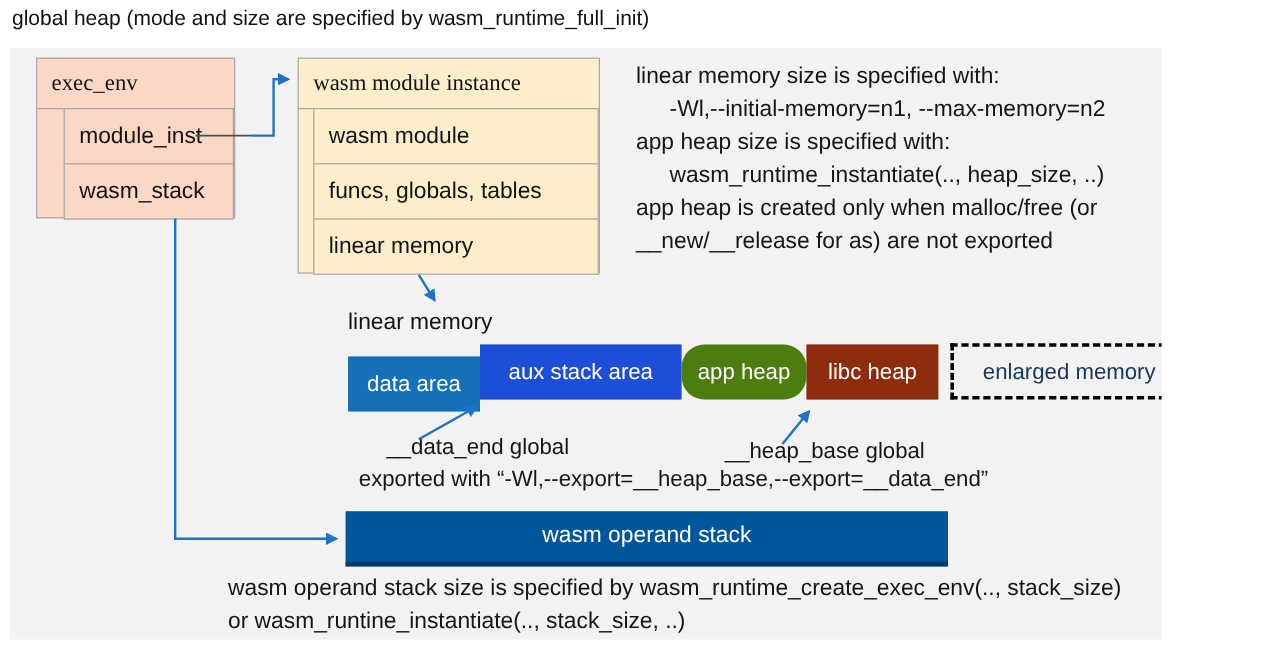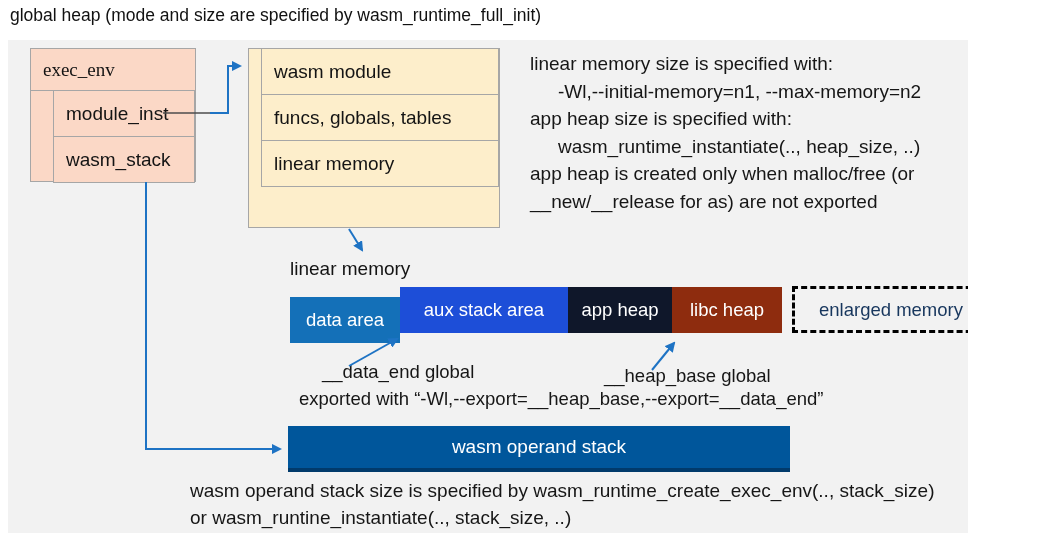--- a/index.html
+++ b/index.html
@@ -65,40 +65,41 @@
 
   <div class="abs struct execenv">
     <div class="hdr">exec_env</div>
     <div class="rows">
       <div class="row">module_inst</div>
       <div class="row">wasm_stack</div>
     </div>
   </div>
 
   <div class="abs struct modinst">
+    <div class="hdr">wasm module instance</div>
     <div class="rows">
       <div class="row">wasm module</div>
       <div class="row">funcs, globals, tables</div>
       <div class="row">linear memory</div>
     </div>
   </div>
 
   <div class="abs notes-top">
     <div>linear memory size is specified with:</div>
     <div class="indent">-Wl,--initial-memory=n1, --max-memory=n2</div>
     <div>app heap size is specified with:</div>
     <div class="indent">wasm_runtime_instantiate(.., heap_size, ..)</div>
     <div>app heap is created only when malloc/free (or</div>
     <div>__new/__release for as) are not exported</div>
   </div>
 
   <div class="abs lm-label">linear memory</div>
   <div class="abs seg seg-data" style="background-color: rgb(20, 112, 184);">data area</div>
   <div class="abs seg seg-aux" style="background-color: #1d4ed8;">aux stack area</div>
-  <div class="abs seg seg-app" style="background-color: #0f172a;">app heap</div>
+  <div class="abs seg seg-app" style="background-color: #4d7c0f; border-radius: 19px;">app heap</div>
   <div class="abs seg seg-libc" style="background-color: rgb(142, 44, 14);">libc heap</div>
   <div class="abs enlarged">enlarged memory</div>
 
   <div class="abs ann ann-dataend">__data_end global</div>
   <div class="abs ann ann-exported">exported with “-Wl,--export=__heap_base,--export=__data_end”</div>
   <div class="abs ann ann-heapbase">__heap_base global</div>
 
   <div class="abs opstack" style="background-color: rgb(0, 86, 155);">wasm operand stack</div>
 
   <div class="abs notes-bottom">

